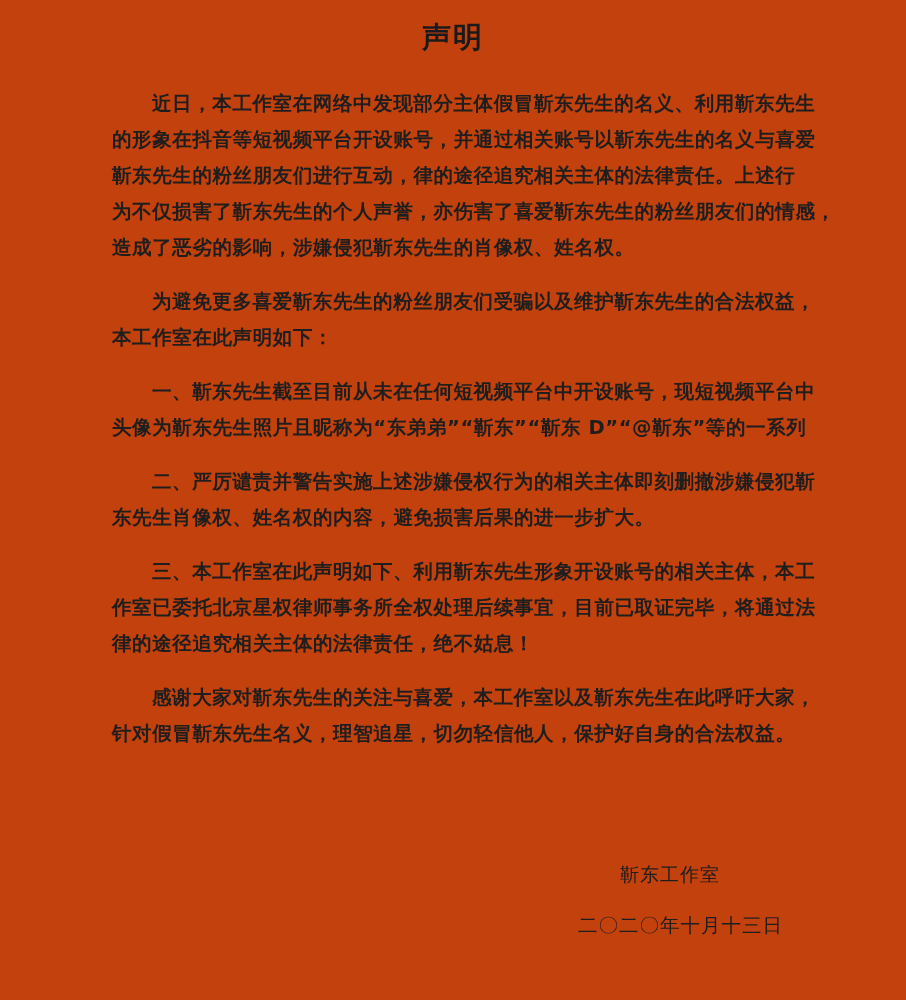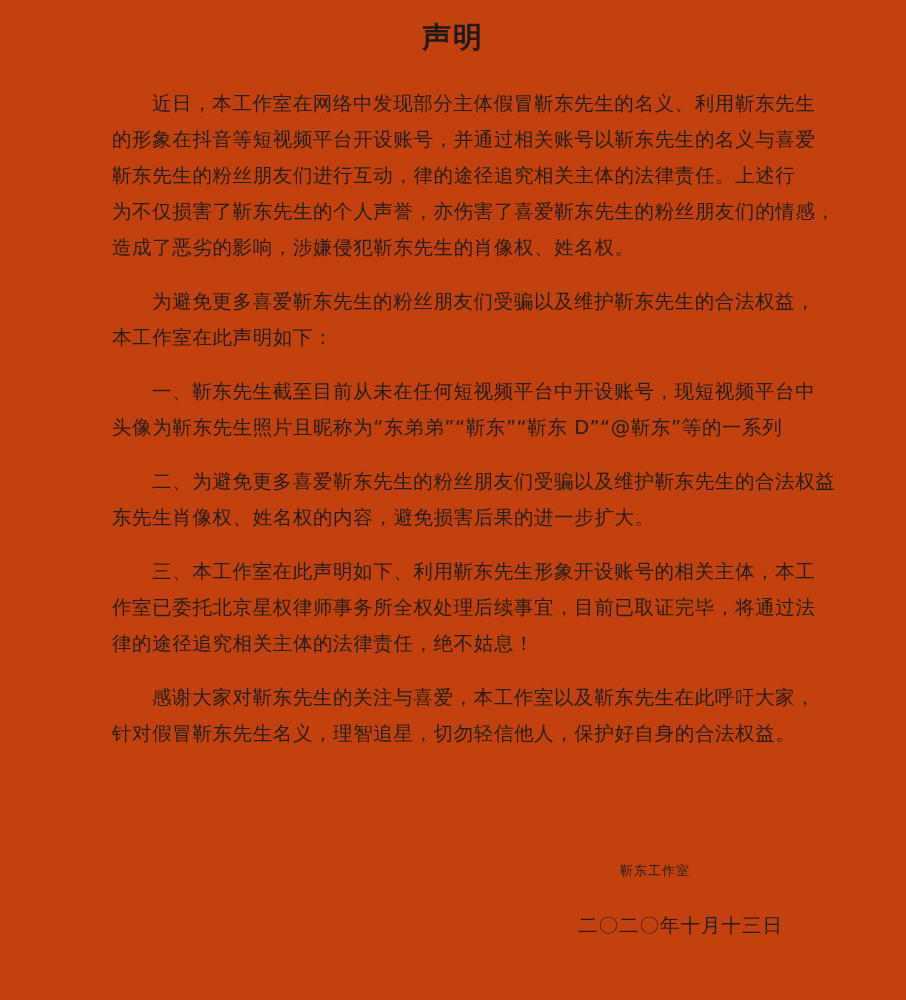--- a/index.html
+++ b/index.html
@@ -34,38 +34,39 @@
       color: #1a1a1a;
     }
     .body-text {
       position: absolute;
       left: 112px;
       top: 86px;
       width: 680px;
     }
     .para {
       margin: 0 0 18px 0;
+      font-weight: bold;
     }
     .line {
       display: block;
       white-space: nowrap;
       font-size: 19.5px;
       line-height: 36px;
       height: 36px;
       letter-spacing: 0.6px;
       color: #1e1e1e;
     }
     .line.indent {
       padding-left: 40px;
     }
     .signature {
       position: absolute;
       left: 620px;
       top: 862px;
-      font-size: 13px;
+      font-size: 19px;
       letter-spacing: 1px;
       color: #1e1e1e;
     }
     .date {
       position: absolute;
       left: 578px;
       top: 912px;
       font-size: 19.5px;
       letter-spacing: 1px;
       color: #1e1e1e;
@@ -87,21 +88,21 @@
     </p>
     <p class="para">
       <span class="line indent">为避免更多喜爱靳东先生的粉丝朋友们受骗以及维护靳东先生的合法权益，</span>
       <span class="line">本工作室在此声明如下：</span>
     </p>
     <p class="para">
       <span class="line indent">一、靳东先生截至目前从未在任何短视频平台中开设账号，现短视频平台中</span>
       <span class="line">头像为靳东先生照片且昵称为“东弟弟”“靳东”“靳东 D”“@靳东”等的一系列</span>
     </p>
     <p class="para">
-      <span class="line indent">二、为避免更多喜爱靳东先生的粉丝朋友们受骗以及维护靳东先生的合法权益</span>
+      <span class="line indent">二、严厉谴责并警告实施上述涉嫌侵权行为的相关主体即刻删撤涉嫌侵犯靳</span>
       <span class="line">东先生肖像权、姓名权的内容，避免损害后果的进一步扩大。</span>
     </p>
     <p class="para">
       <span class="line indent">三、本工作室在此声明如下、利用靳东先生形象开设账号的相关主体，本工</span>
       <span class="line">作室已委托北京星权律师事务所全权处理后续事宜，目前已取证完毕，将通过法</span>
       <span class="line">律的途径追究相关主体的法律责任，绝不姑息！</span>
     </p>
     <p class="para">
       <span class="line indent">感谢大家对靳东先生的关注与喜爱，本工作室以及靳东先生在此呼吁大家，</span>
       <span class="line">针对假冒靳东先生名义，理智追星，切勿轻信他人，保护好自身的合法权益。</span>

